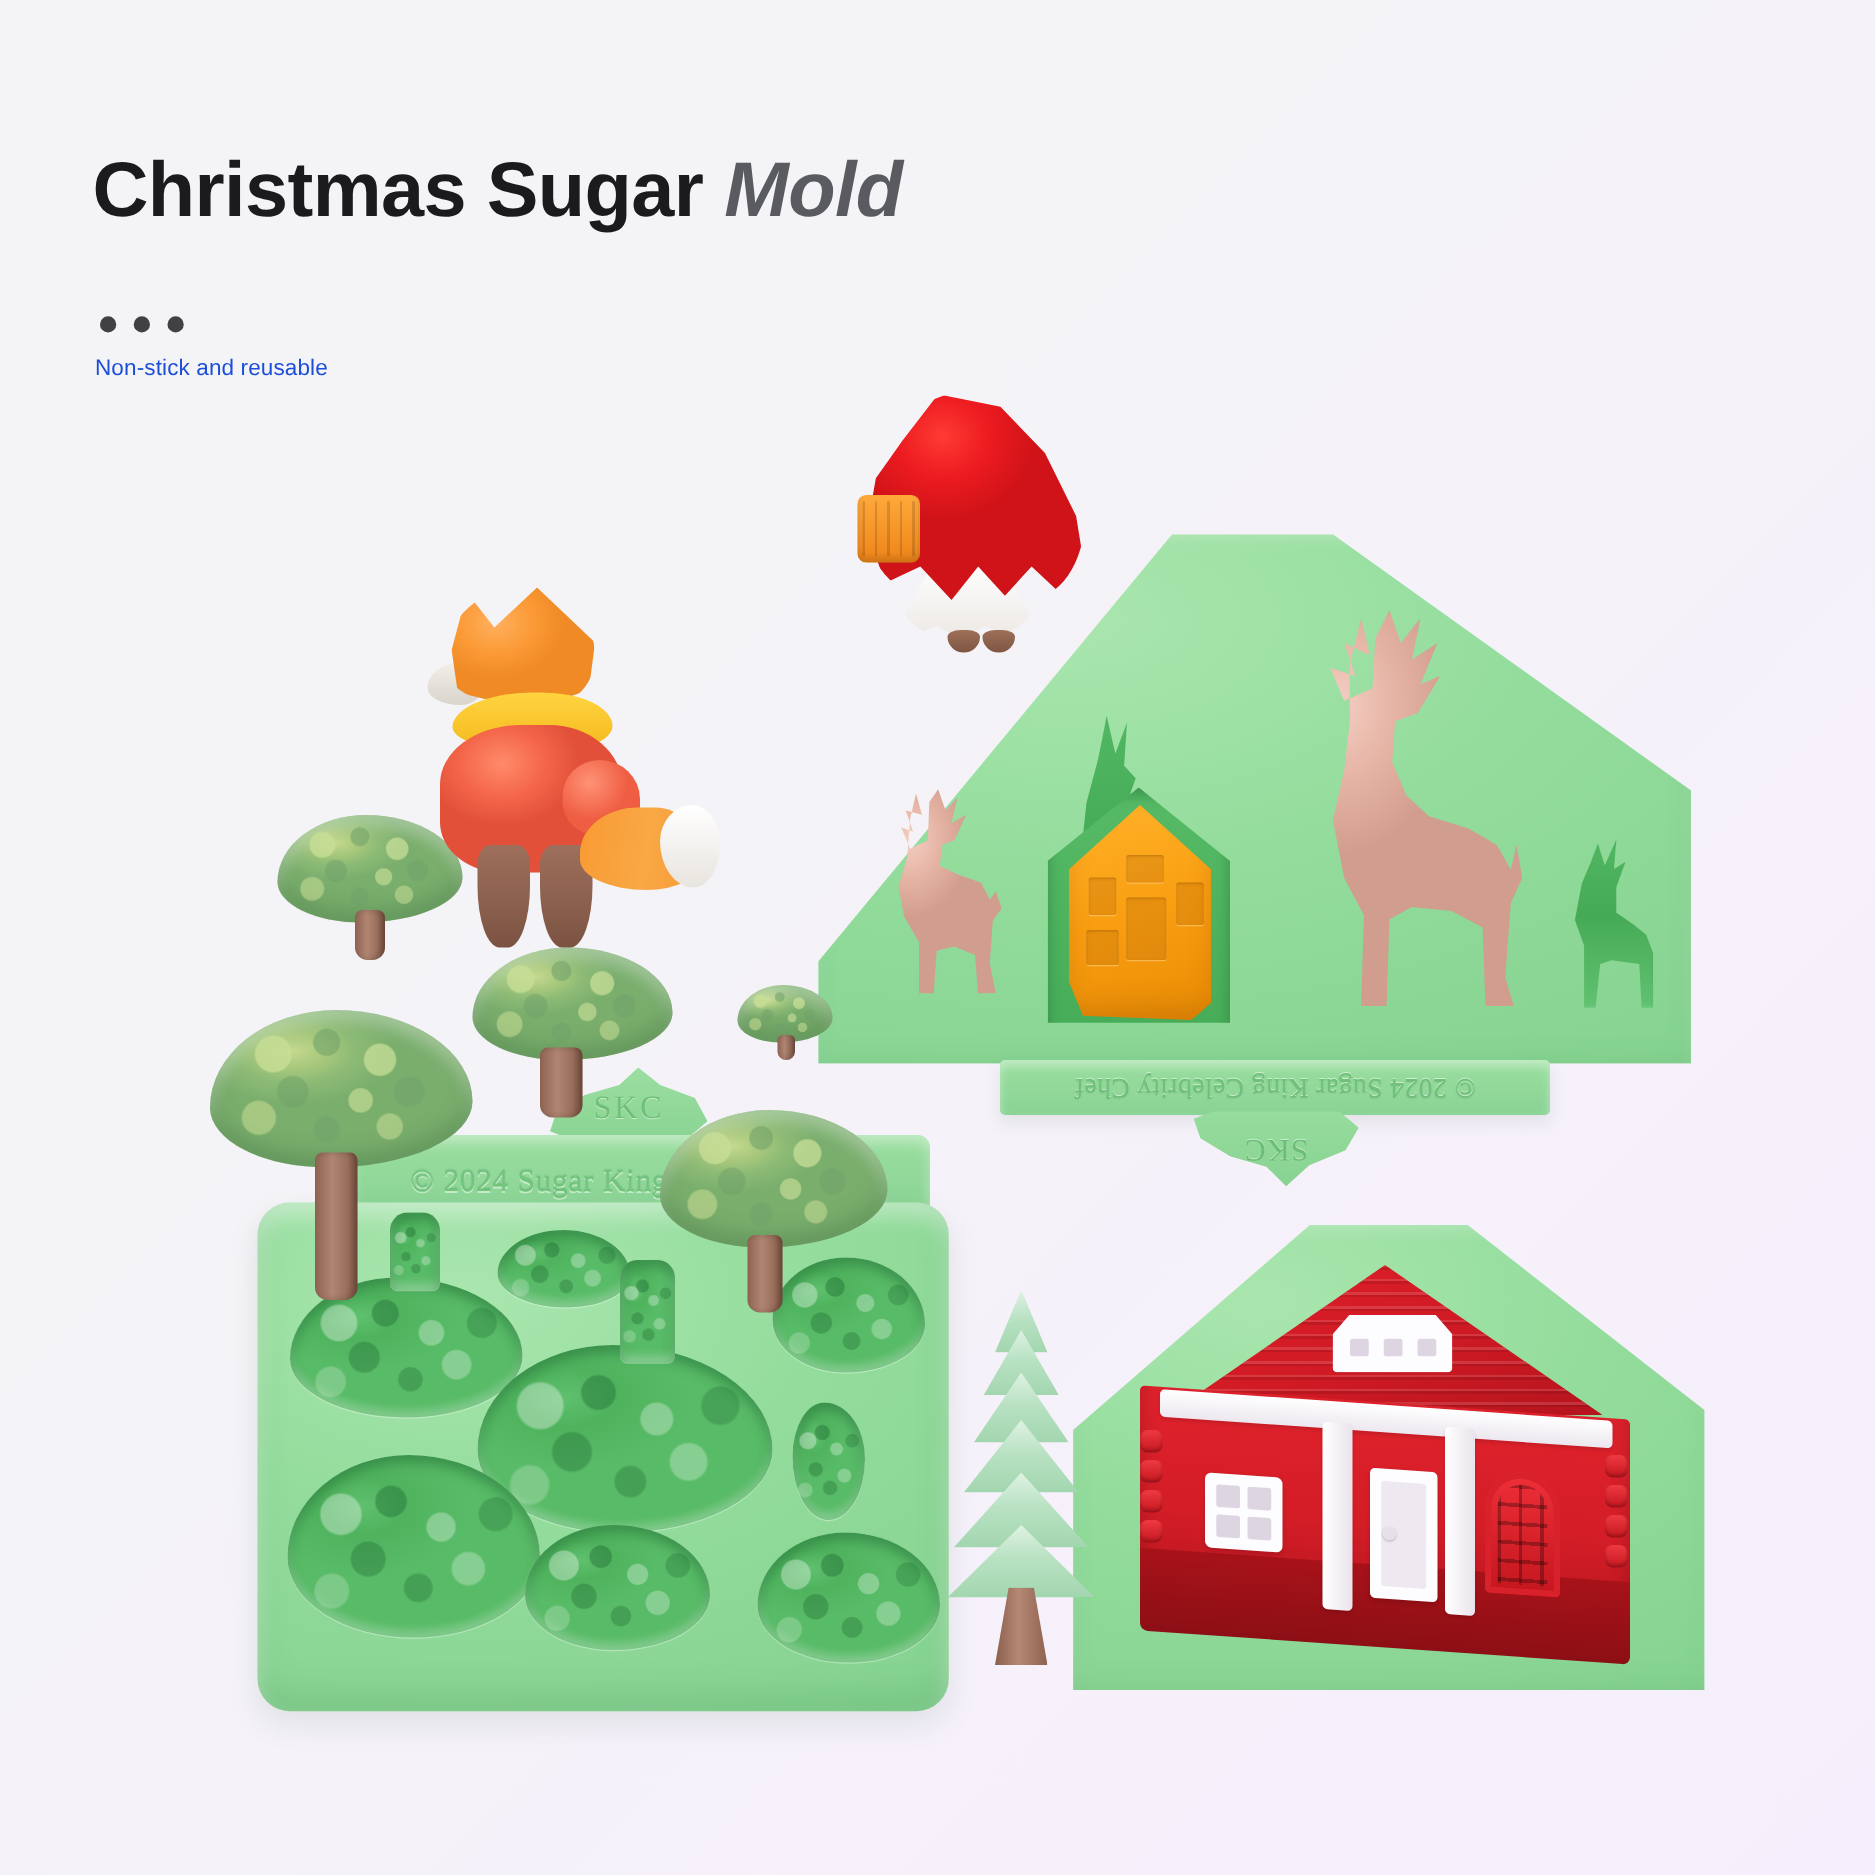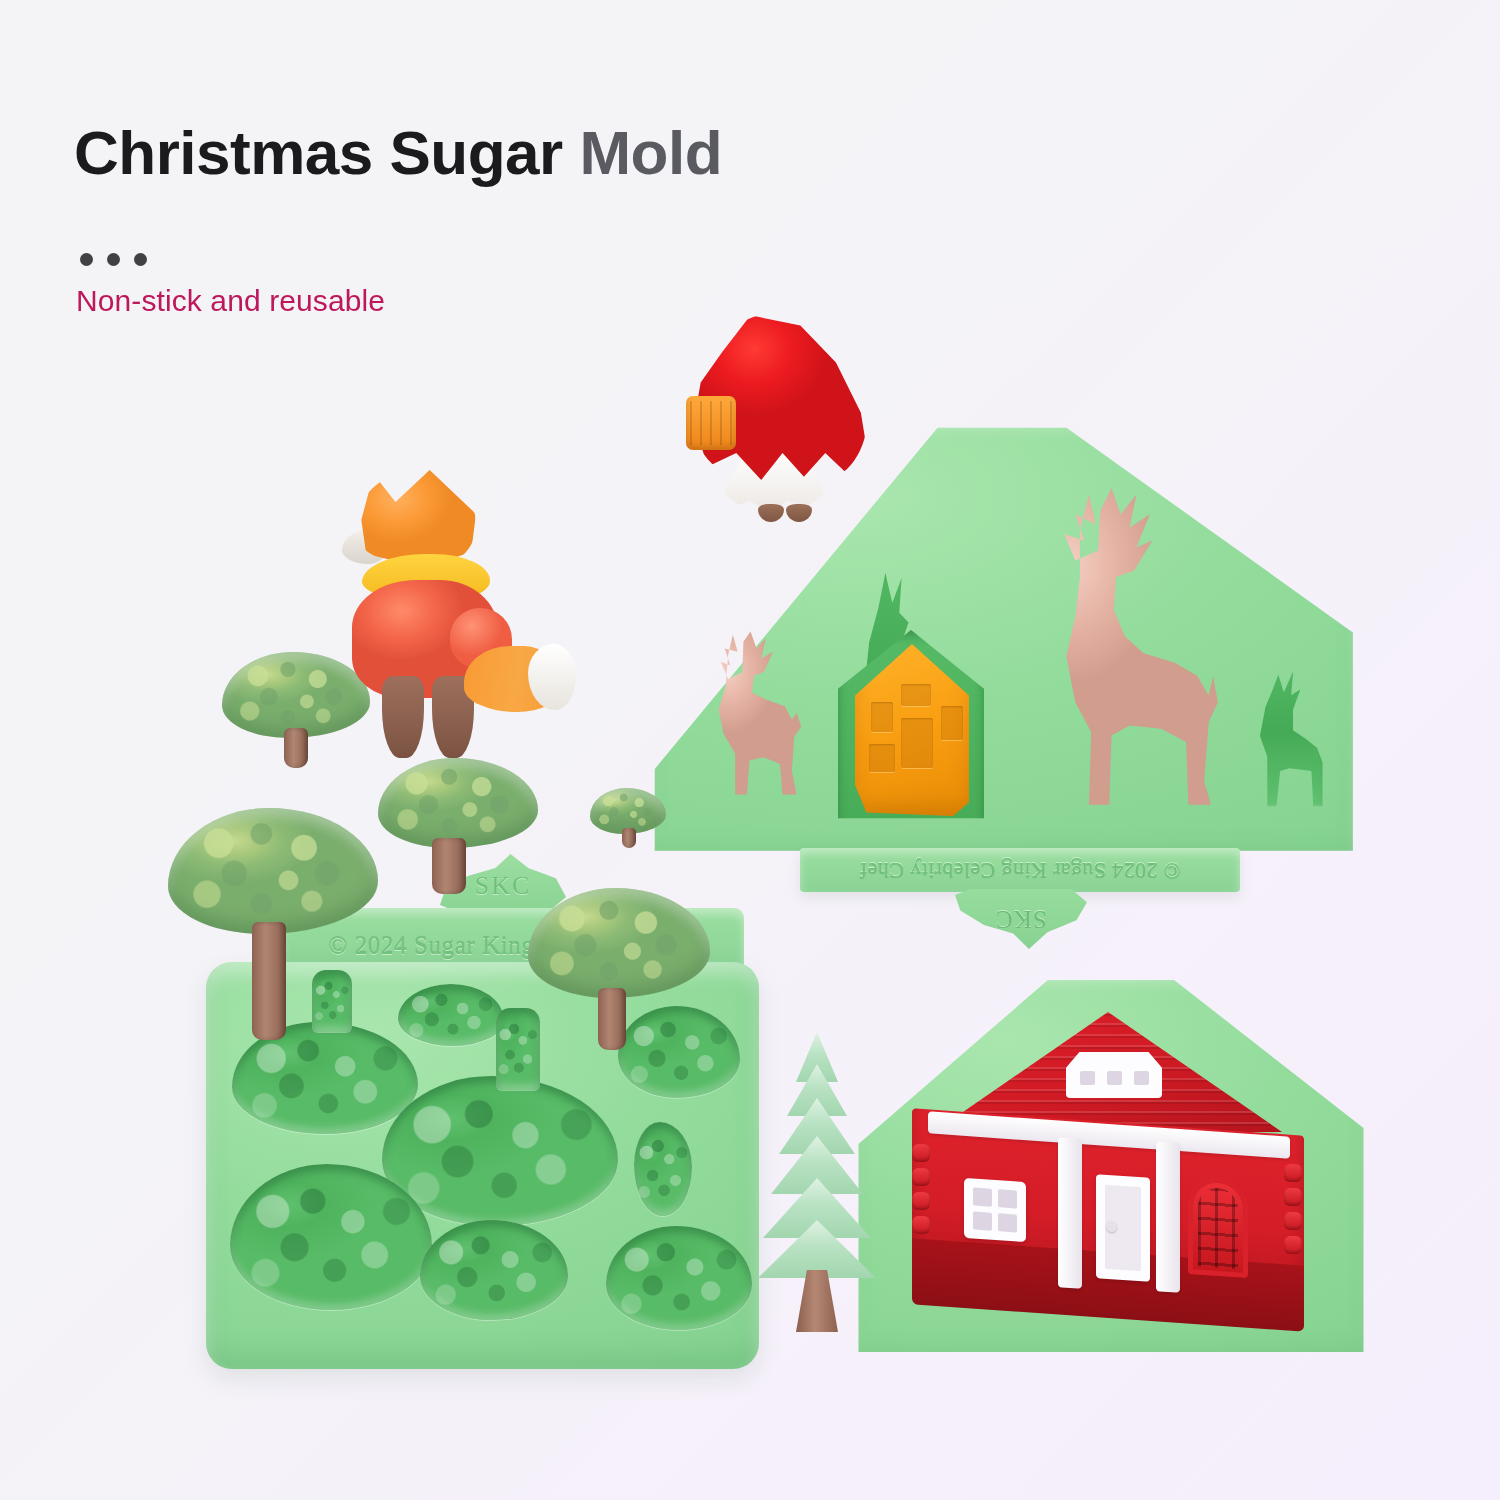--- a/index.html
+++ b/index.html
@@ -15,24 +15,24 @@
     background:linear-gradient(135deg,#f4f4f6 0%,#f4f3f7 40%,#f6f0fb 78%,#f5eefc 100%);
   }
   #stage{ position:absolute; inset:0; }
 
   
   #header{ position:absolute; left:74px; top:120px; width:1000px; }
   #title{
     font-size:62px; font-weight:bold; letter-spacing:-0.5px;
     line-height:1.05; color:#1b1b1d; white-space:nowrap;
   }
-  #title .muted{ color:#5a5b60; }
+  #title .muted{ color:#5a5b60;font-style:italic; }
   #dots{ display:flex; gap:14px; margin-top:68px; margin-left:6px; }
   #dots i{ width:13px; height:13px; border-radius:50%; background:#414145; display:block; }
-  #subtitle{ margin-top:18px; margin-left:2px; font-size:30px; color:#be185d; letter-spacing:.1px; }
+  #subtitle{ margin-top:18px; margin-left:2px; font-size:18px; color:#1d4ed8; letter-spacing:.1px; }
 
   
   .mold{ position:absolute; }
   .pad{
     position:absolute; inset:0;
     background:
       radial-gradient(120% 100% at 30% 18%, #a9e6ae 0%, #93dc9c 45%, #85d290 100%);
     box-shadow: inset 0 -14px 26px rgba(60,140,80,.20),
                 inset 0 10px 18px rgba(255,255,255,.45),
                 0 10px 22px rgba(120,140,130,.16);

